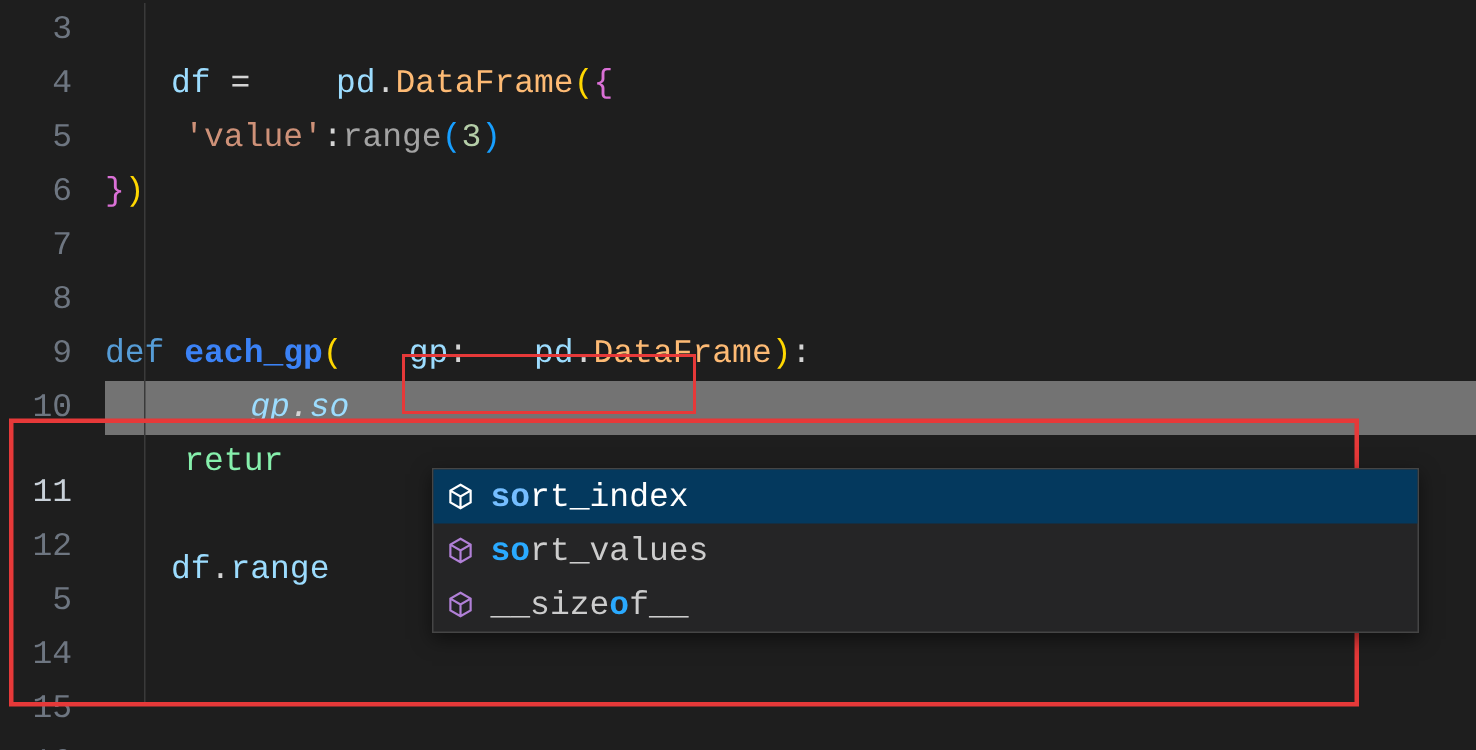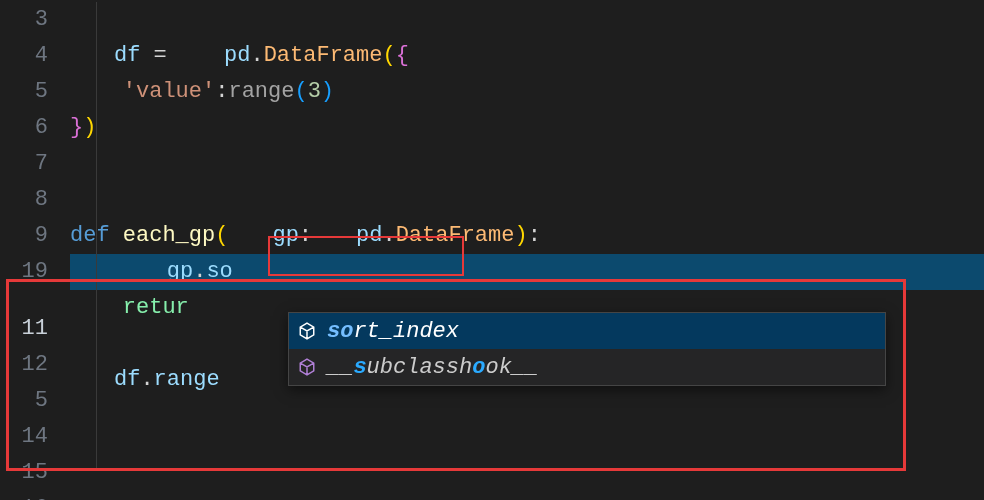--- a/index.html
+++ b/index.html
@@ -39,33 +39,34 @@
       position: relative;
     }
     .line {
       height: 36px;
       line-height: 36px;
       white-space: pre;
       color: #d4d4d4;
       position: relative;
     }
     .line.current {
-      background: #0c4a6e;
+      background: #737373;
+      font-style: italic;
     }
     .indent-guide {
       position: absolute;
       left: 26px;
       top: 0;
       bottom: 0;
       width: 1px;
       background: #3a3a3a;
     }
     .tk-def { color: #569cd6; }
     .tk-var { color: #9cdcfe; margin-left: 44px; }
-    .tk-func { color: #fef9c3; }
+    .tk-func { color: #3b82f6; font-weight: bold; }
     .tk-cls { color: #fdba74; }
     .tk-str { color: #ce9178; }
     .tk-paren { color: #ffd700; }
     .tk-paren2 { color: #da70d6; }
     .tk-paren3 { color: #179fff; }
     .tk-op { color: #d4d4d4; }
     .tk-attr { color: #9cdcfe; }
     .tk-kw { color: #86efac; }
     .tk-colon { color: #d4d4d4; }
     .tk-builtin { color: #a3a3a3; }
@@ -79,26 +80,25 @@
     .red-box-large {
       position: absolute;
       border: 3px solid #e63939;
       pointer-events: none;
     }
 
     .intellisense {
       position: absolute;
       left: 288px;
       top: 312px;
-      width: 598px;
+      width: 658px;
       background: #252526;
       border: 1px solid #454545;
       box-shadow: 0 4px 12px rgba(0,0,0,0.5);
       z-index: 10;
-      font-style: italic;
     }
     .suggestion {
       display: flex;
       align-items: center;
       height: 36px;
       padding-left: 8px;
       color: #cccccc;
     }
     .suggestion.selected {
       background: #04395e;
@@ -141,21 +141,21 @@
 
 <div class="editor">
   <div class="gutter">
     <div class="ln">3</div>
     <div class="ln">4</div>
     <div class="ln">5</div>
     <div class="ln">6</div>
     <div class="ln">7</div>
     <div class="ln">8</div>
     <div class="ln">9</div>
-    <div class="ln">19</div>
+    <div class="ln">10</div>
     <div class="ln current">11</div>
     <div class="ln">12</div>
     <div class="ln">5</div>
     <div class="ln">14</div>
     <div class="ln">15</div>
     <div class="ln">16</div>
   </div>
   <div class="code">
 
     <div class="line"><span class="indent-guide"></span></div>
@@ -194,18 +194,26 @@
         </svg>
     </span>
     <span class="sugg-label"><span class="hl">so</span><span>rt_index</span></span>
   </div>
   <div class="suggestion">
     <span class="sugg-icon">
       <svg viewBox="0 0 16 16">
           <path class="cube-face" d="M8 1 L14 4.5 L14 11.5 L8 15 L2 11.5 L2 4.5 Z M2 4.5 L8 8 L14 4.5 M8 8 L8 15"></path>
         </svg>
     </span>
-    <span class="sugg-label"><span>__</span><span class="hl">s</span><span>ubclassh</span><span class="hl">o</span><span>ok__</span></span>
+    <span class="sugg-label"><span class="hl">so</span><span>rt_values</span></span>
+  </div>
+  <div class="suggestion">
+    <span class="sugg-icon">
+      <svg viewBox="0 0 16 16">
+          <path class="cube-face" d="M8 1 L14 4.5 L14 11.5 L8 15 L2 11.5 L2 4.5 Z M2 4.5 L8 8 L14 4.5 M8 8 L8 15"></path>
+        </svg>
+    </span>
+    <span class="sugg-label"><span>__</span><span class="hl"></span><span>size</span><span class="hl">o</span><span>f__</span></span>
   </div>
 </div>
 
 <div class="red-box-small" style="left:268px; top:236px; width:196px; height:40px;"></div>
 <div class="red-box-large" style="left:6px; top:279px; width:900px; height:192px;"></div>
 
 </body></html>

